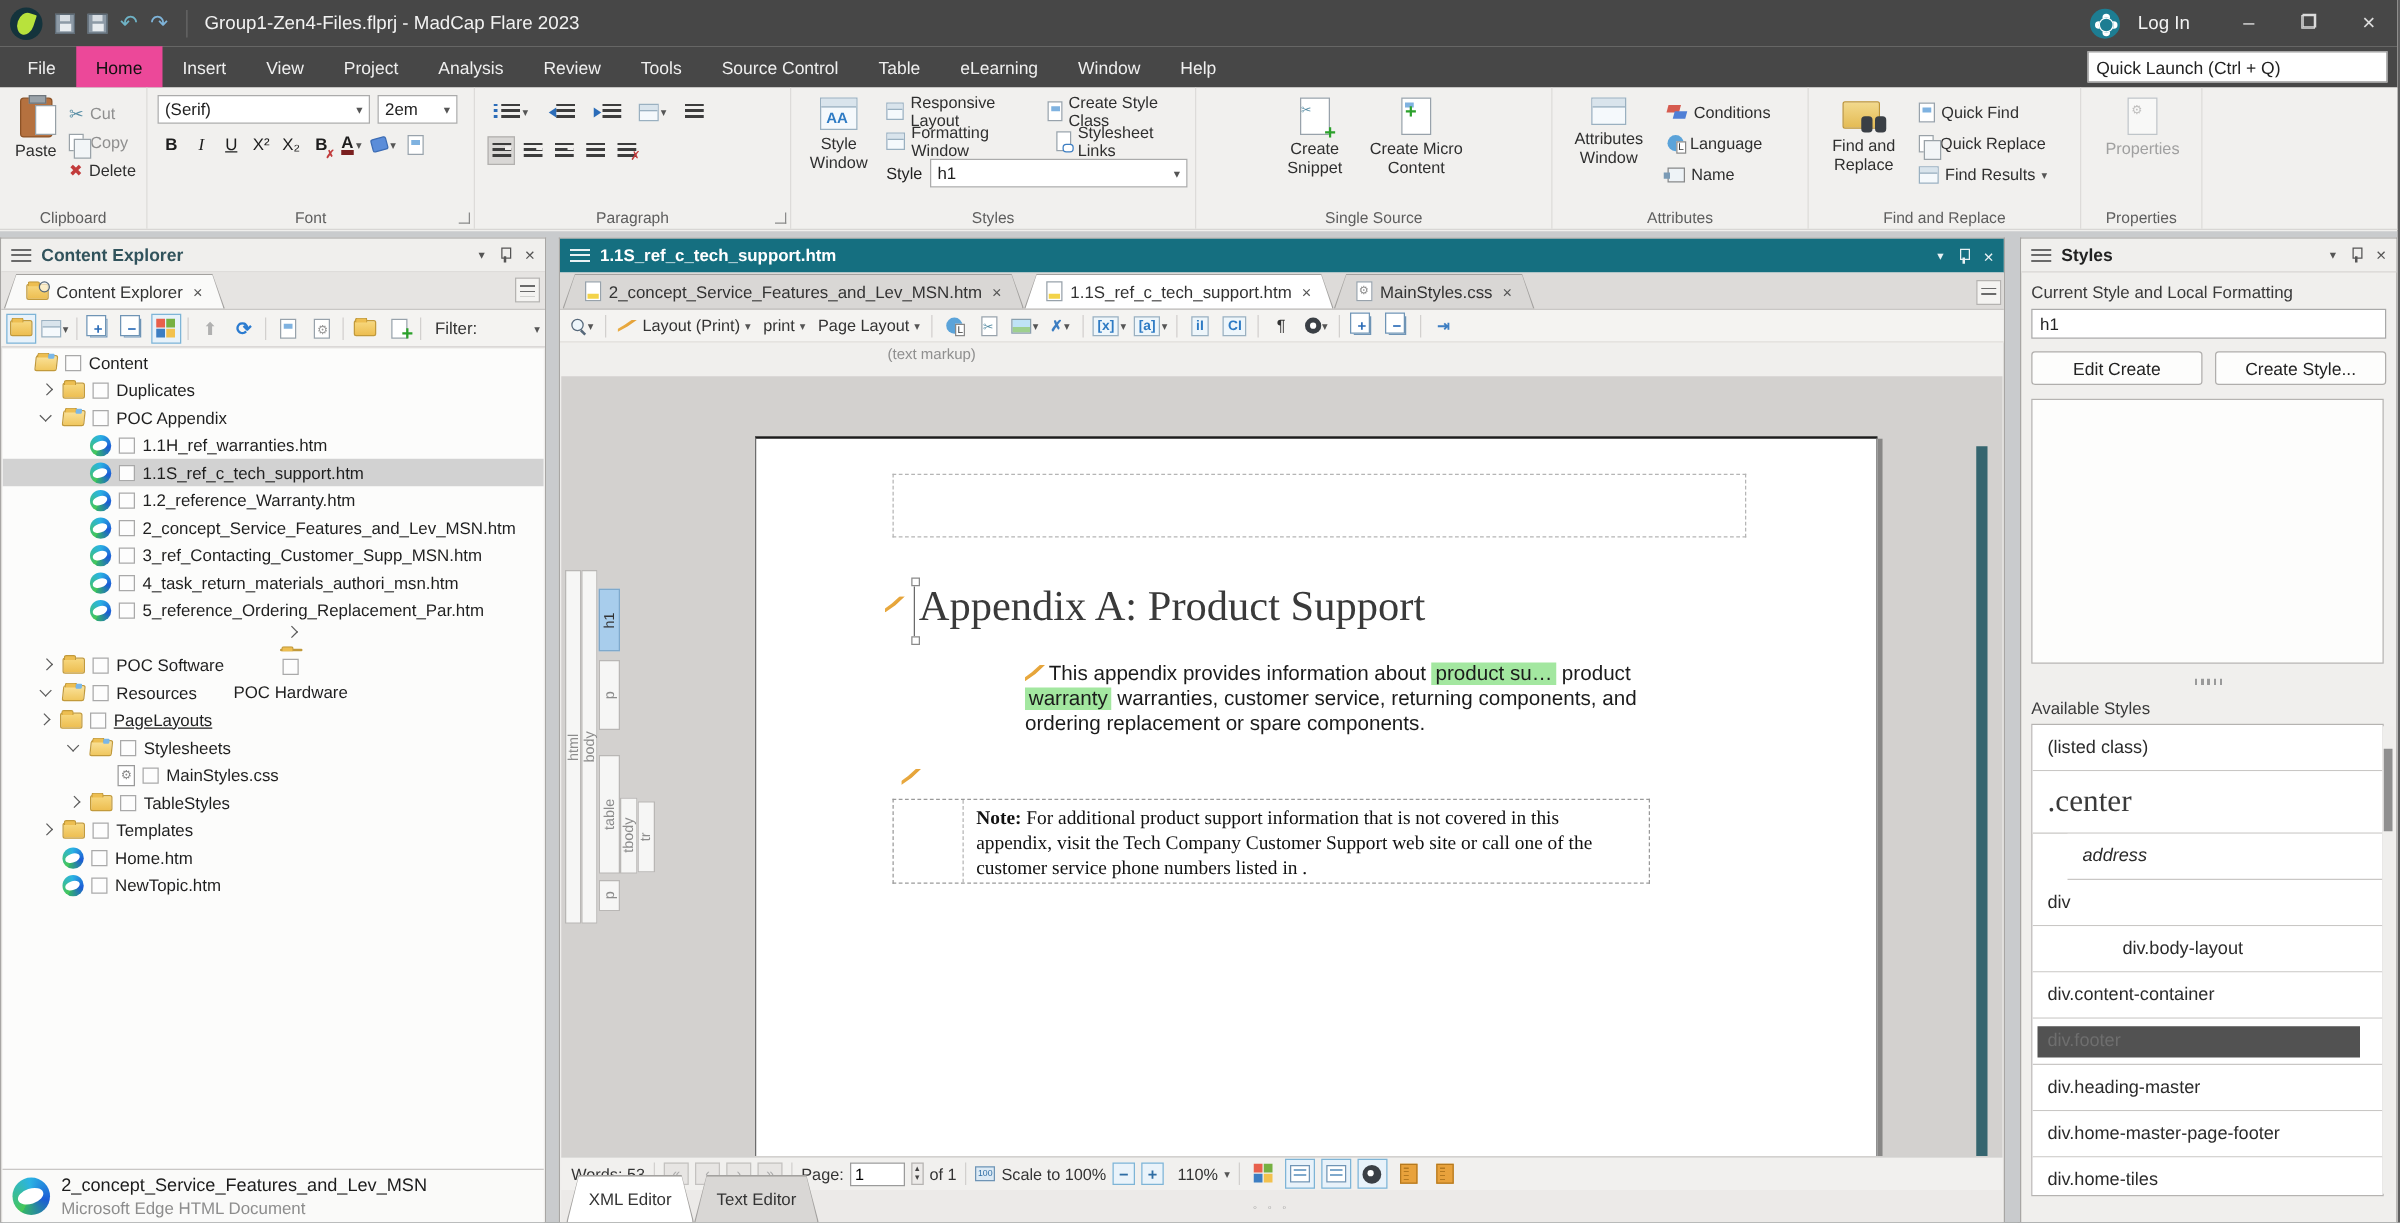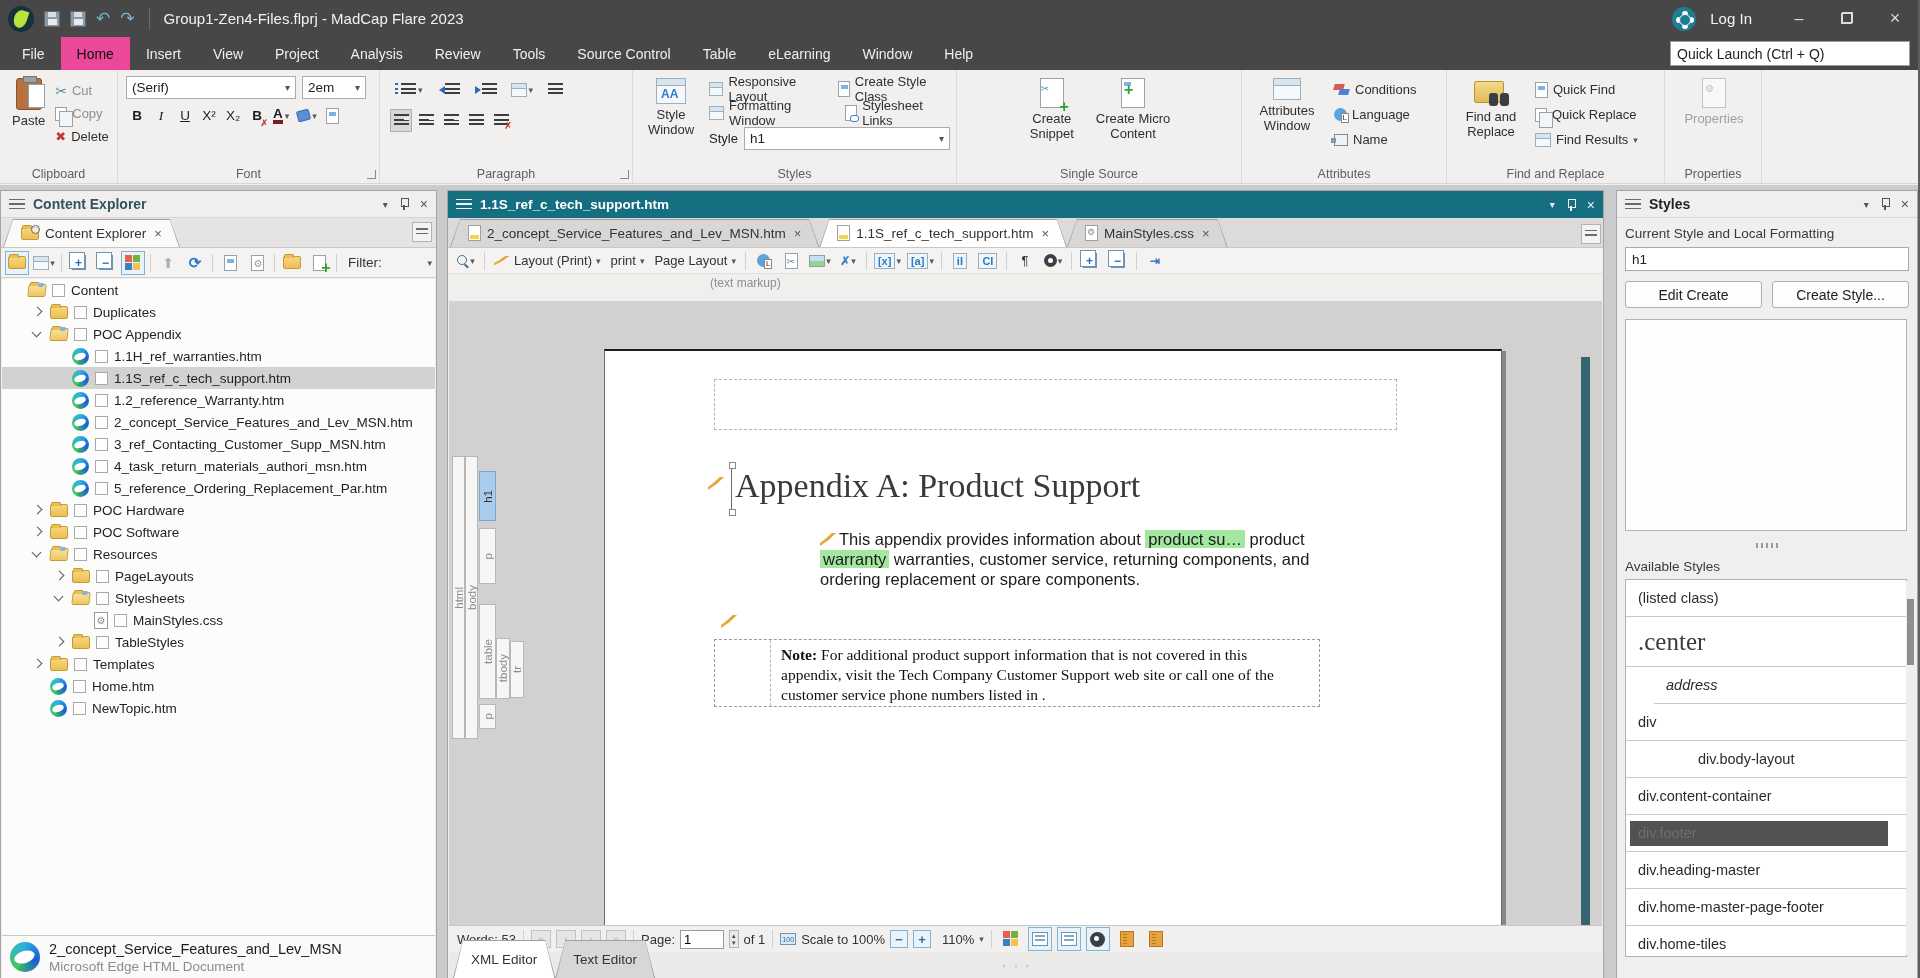--- a/index.html
+++ b/index.html
@@ -642,39 +642,39 @@
             <div class="edge-circ"></div>
             <div class="tcheck"></div>
             <div class="tlabel">4_task_return_materials_authori_msn.htm</div>
           </div>
           <div class="tree-row" style="padding-left: 50px;">
             <div class="chev"></div>
             <div class="edge-circ"></div>
             <div class="tcheck"></div>
             <div class="tlabel">5_reference_Ordering_Replacement_Par.htm</div>
           </div>
+          <div class="tree-row" style="padding-left: 28px; flex-direction: column;">
+            <div class="chev right"></div>
+            <div class="folder-ico"></div>
+            <div class="tcheck"></div>
+            <div class="tlabel">POC Hardware</div>
+          </div>
           <div class="tree-row" style="padding-left: 28px;">
             <div class="chev right"></div>
             <div class="folder-ico"></div>
             <div class="tcheck"></div>
-            <div class="tlabel">POC Hardware</div>
-          </div>
-          <div class="tree-row" style="padding-left: 28px;">
-            <div class="chev right"></div>
-            <div class="folder-ico"></div>
-            <div class="tcheck"></div>
             <div class="tlabel">POC Software</div>
           </div>
           <div class="tree-row" style="padding-left: 28px;">
             <div class="chev down"></div>
             <div class="folder-ico open"></div>
             <div class="tcheck"></div>
             <div class="tlabel">Resources</div>
           </div>
-          <div class="tree-row" style="padding-left: 50px;">
+          <div class="tree-row" style="padding-left: 26px; text-decoration: underline;">
             <div class="chev right"></div>
             <div class="folder-ico"></div>
             <div class="tcheck"></div>
             <div class="tlabel">PageLayouts</div>
           </div>
           <div class="tree-row" style="padding-left: 50px;">
             <div class="chev down"></div>
             <div class="folder-ico open"></div>
             <div class="tcheck"></div>
             <div class="tlabel">Stylesheets</div>

